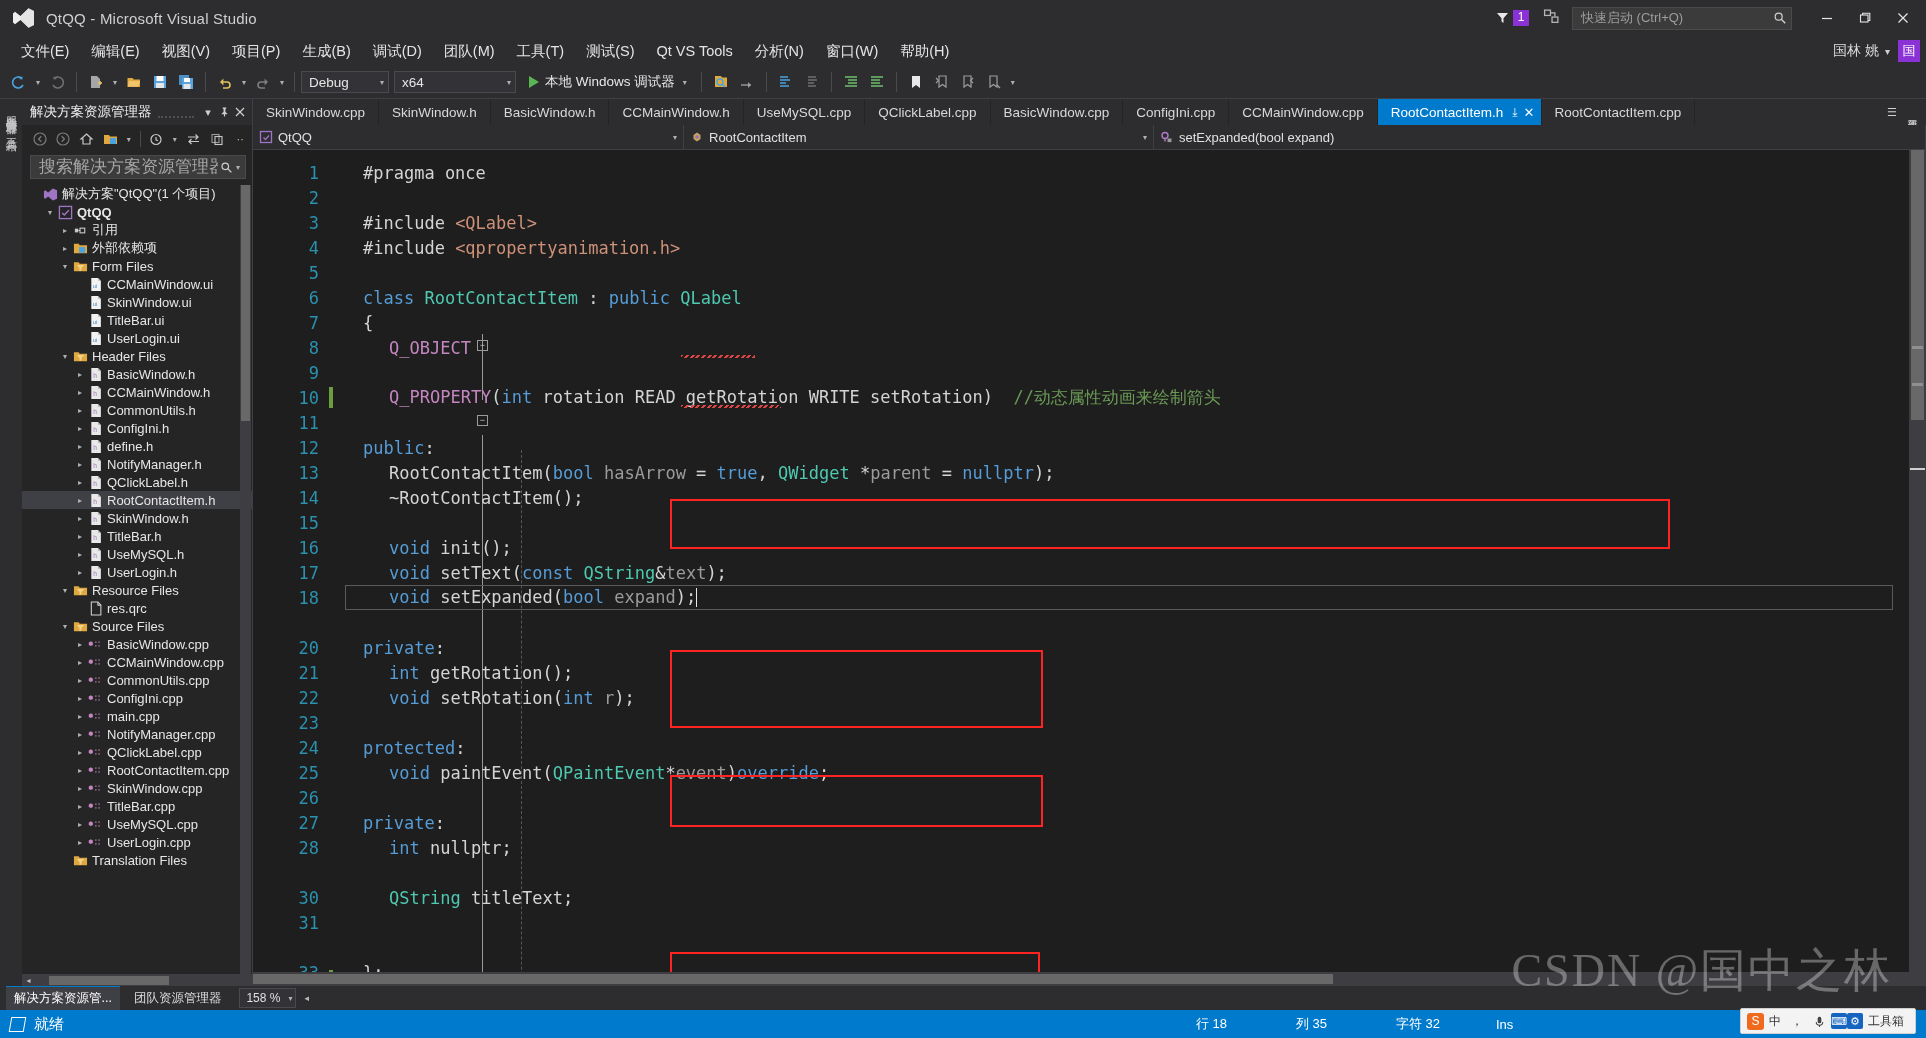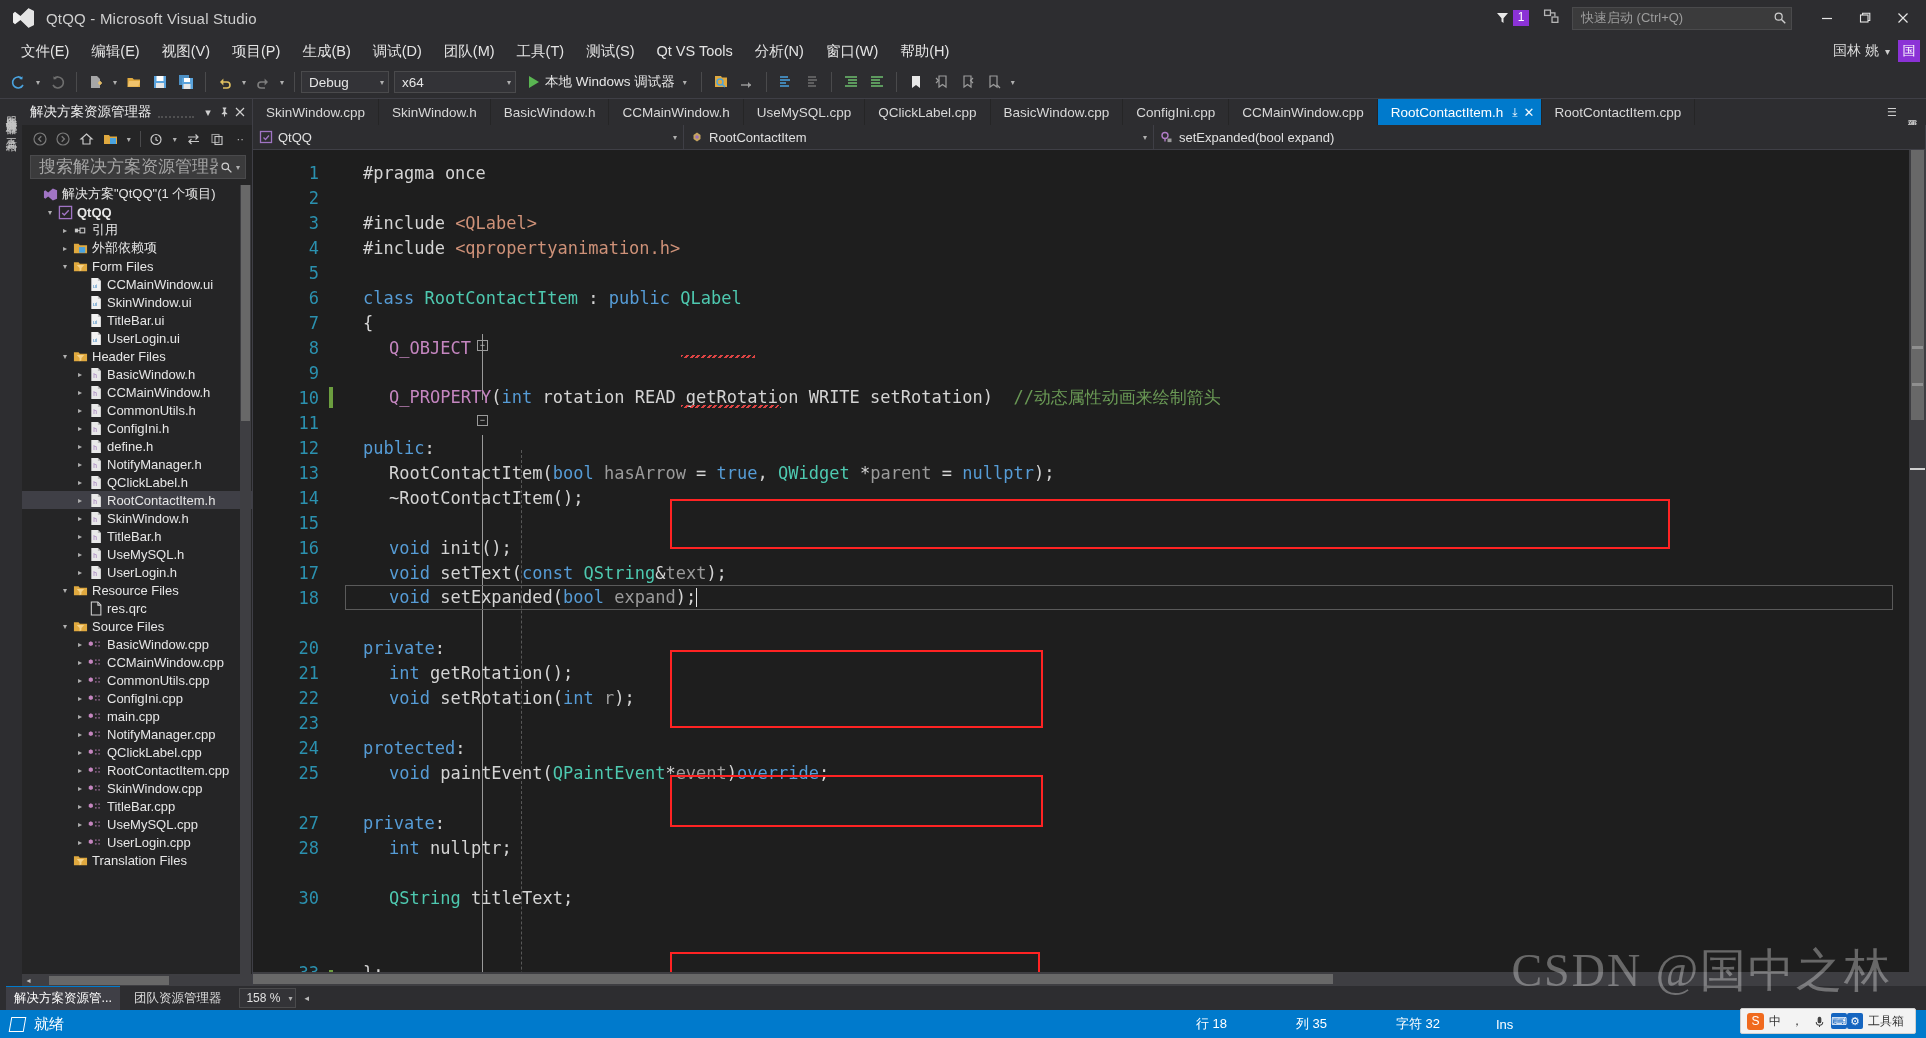--- a/index.html
+++ b/index.html
@@ -969,23 +969,25 @@
             <div class="line" style="top: 385px;"><span class="gutnum">16</span><span class="codetext" style="left: 136px;"><span class="k">void</span><span class="p"> init();</span></span></div>
             <div class="line" style="top: 410px;"><span class="gutnum">17</span><span class="codetext" style="left: 136px;"><span class="k">void</span><span class="p"> setText(</span><span class="k">const</span><span class="p"> </span><span class="t">QString</span><span class="p">&amp;</span><span class="par">text</span><span class="p">);</span></span></div>
             <div class="line" style="top: 435px;"><span class="gutnum">18</span><span class="codetext" style="left: 136px;"><span class="k">void</span><span class="p"> setExpanded(</span><span class="k">bool</span><span class="p"> </span><span class="par">expand</span><span class="p">);</span><span class="caret"></span></span></div>
             <div class="cursorline" style="top: 435px;"></div>
             <div class="line" style="top: 485px;"><span class="gutnum">20</span><span class="codetext" style="left: 110px;"><span class="k">private</span><span class="p">:</span></span></div>
             <div class="line" style="top: 510px;"><span class="gutnum">21</span><span class="codetext" style="left: 136px;"><span class="k">int</span><span class="p"> getRotation();</span></span></div>
             <div class="line" style="top: 535px;"><span class="gutnum">22</span><span class="codetext" style="left: 136px;"><span class="k">void</span><span class="p"> setRotation(</span><span class="k">int</span><span class="p"> </span><span class="par">r</span><span class="p">);</span></span></div>
             <div class="line" style="top: 560px;"><span class="gutnum">23</span><span class="codetext" style="left: 136px;"></span></div>
             <div class="line" style="top: 585px;"><span class="gutnum">24</span><span class="codetext" style="left: 110px;"><span class="k">protected</span><span class="p">:</span></span></div>
             <div class="line" style="top: 610px;"><span class="gutnum">25</span><span class="codetext" style="left: 136px;"><span class="k">void</span><span class="p"> paintEvent(</span><span class="t">QPaintEvent</span><span class="p">*</span><span class="par">event</span><span class="p">)</span><span class="k">override</span><span class="p">;</span></span></div>
+            <div class="line" style="top: 635px;"><span class="gutnum">26</span><span class="codetext" style="left: 136px;"></span></div>
             <div class="line" style="top: 660px;"><span class="gutnum">27</span><span class="codetext" style="left: 110px;"><span class="k">private</span><span class="p">:</span></span></div>
             <div class="line" style="top: 685px;"><span class="gutnum">28</span><span class="codetext" style="left: 136px;"><span class="k">int</span><span class="p"> nullptr;</span></span></div>
             <div class="line" style="top: 735px;"><span class="gutnum">30</span><span class="codetext" style="left: 136px;"><span class="t">QString</span><span class="p"> titleText;</span></span></div>
+            <div class="line" style="top: 760px;"><span class="gutnum">31</span><span class="codetext" style="left: 136px;"></span></div>
             <div class="line" style="top: 818px;"><span class="gutnum">32</span><span class="chbar"></span><span class="codetext" style="left: 136px;"><span class="t">QPropertyAnimation</span><span class="p">*an; </span><span class="c">//属性动画</span></span></div>
             <div class="line" style="top: 810px;"><span class="gutnum">33</span><span class="codetext" style="left: 110px;"><span class="p">};</span></span></div>
             <div class="squiggle" style="left: 428px; width: 74px; top: 205px;"></div>
             <div class="squiggle" style="left: 428px; width: 100px; top: 255px;"></div>
             <div class="hlbox" style="top: 349px; left: 417px; width: 1000px; height: 50px;"></div>
             <div class="hlbox" style="top: 500px; left: 417px; width: 373px; height: 78px;"></div>
             <div class="hlbox" style="top: 625px; left: 417px; width: 373px; height: 52px;"></div>
             <div class="hlbox" style="top: 802px; left: 417px; width: 370px; height: 143px;"></div>
           </div>
         <div class="vscroll">

